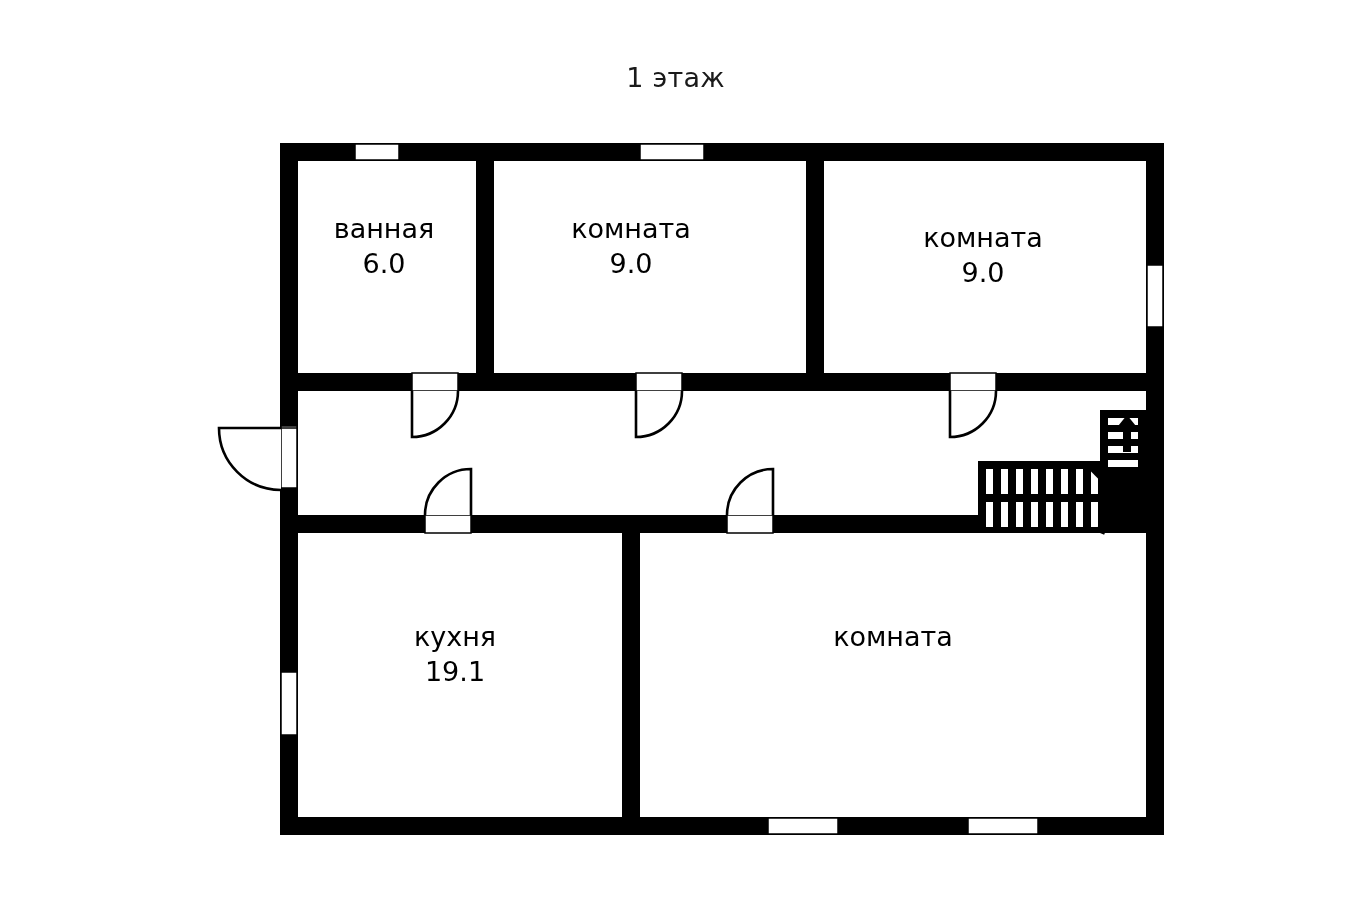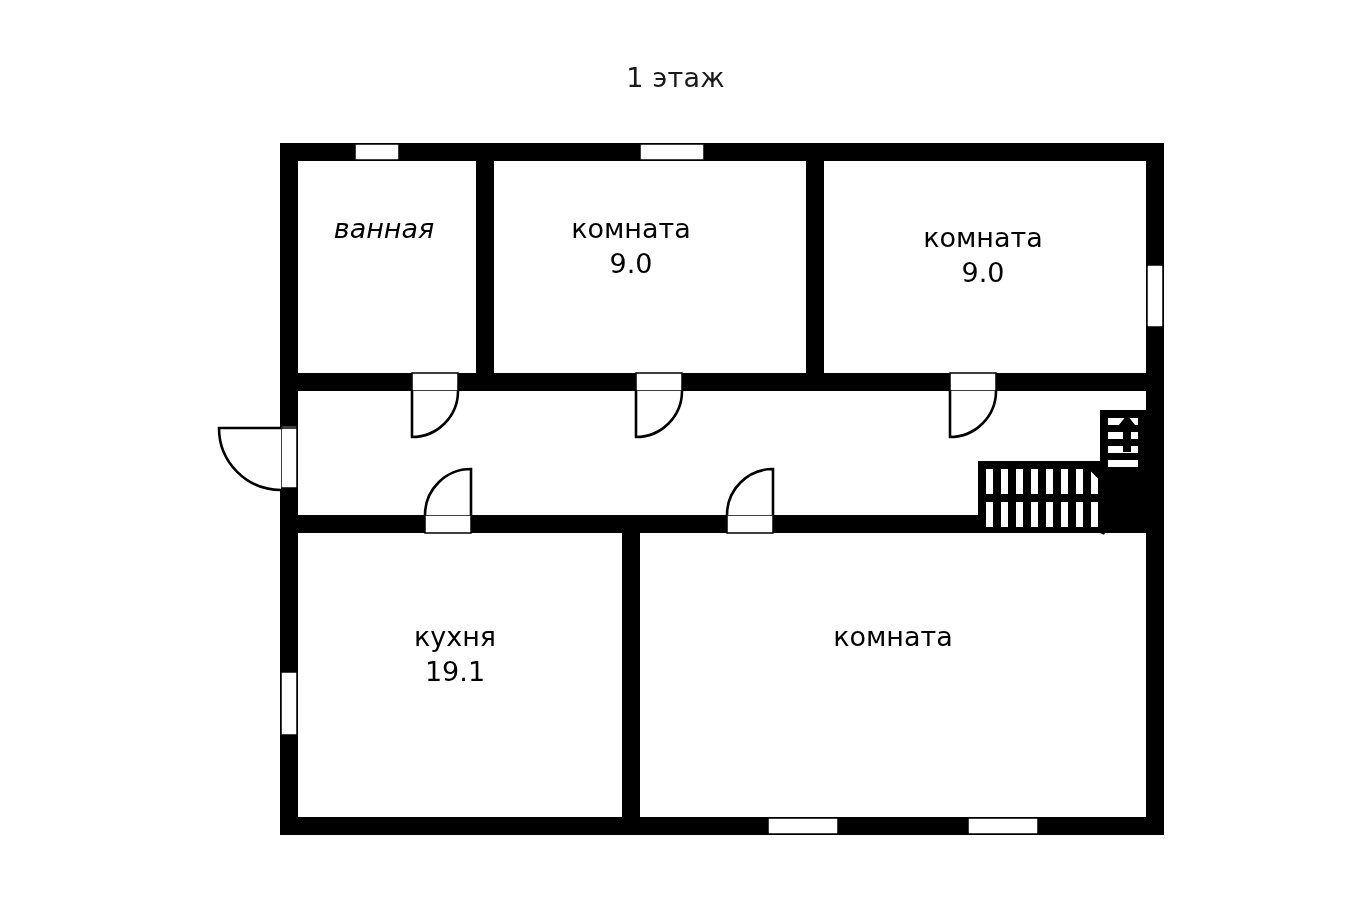--- a/index.html
+++ b/index.html
@@ -137,22 +137,23 @@
         <path d="M1100,533 L1128,470" stroke="#000000" stroke-width="9" fill="none"></path>
       </g>
 
       <g>
         <path d="M1123,452 L1123,431 L1114,431 L1127,415 L1140,431 L1131,431 L1131,452 Z" fill="#000000"></path>
       </g>
     </g>
 
   </svg>
 
-  <div class="room-label" style="left:284px; top:212px; width:200px;font-style:italic;">
+  <div class="room-label" style="left:284px; top:212px; width:200px;">
     <span class="rl-name">ванная</span>
+    <span class="rl-area">6.0</span>
   </div>
 
   <div class="room-label" style="left:531px; top:212px; width:200px;">
     <span class="rl-name">комната</span>
     <span class="rl-area">9.0</span>
   </div>
 
   <div class="room-label" style="left:883px; top:221px; width:200px;">
     <span class="rl-name">комната</span>
     <span class="rl-area">9.0</span>

